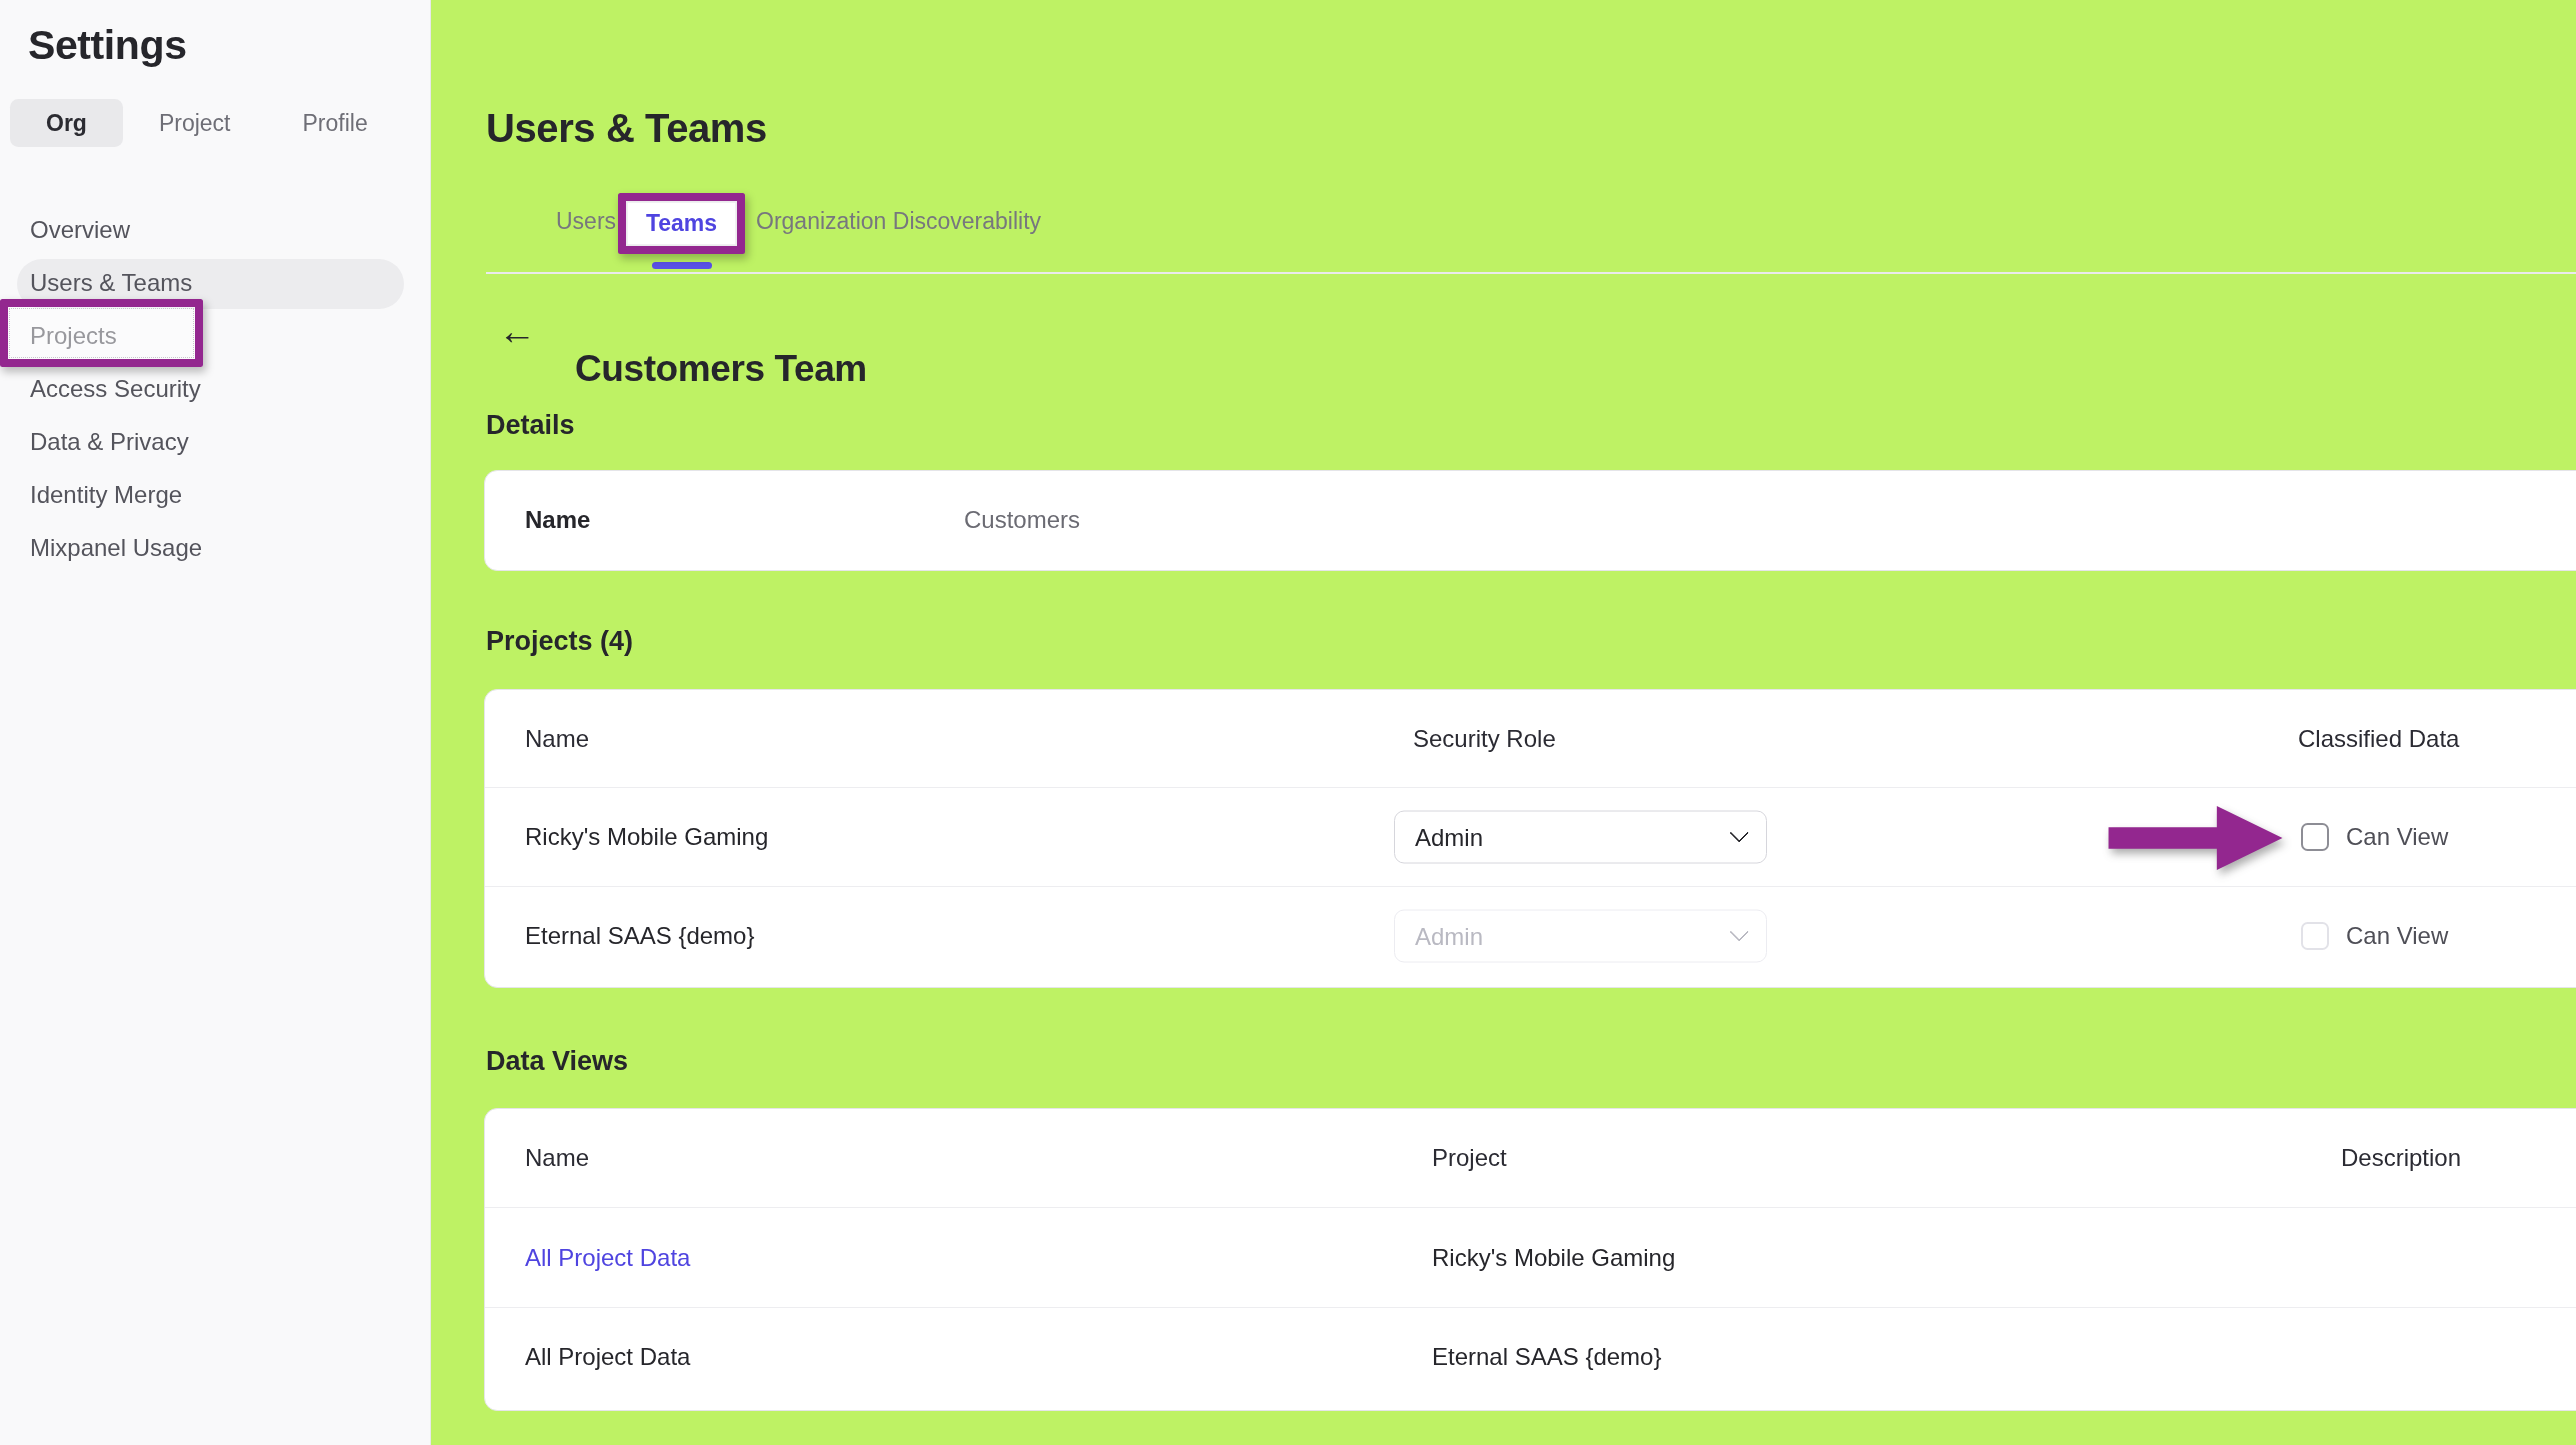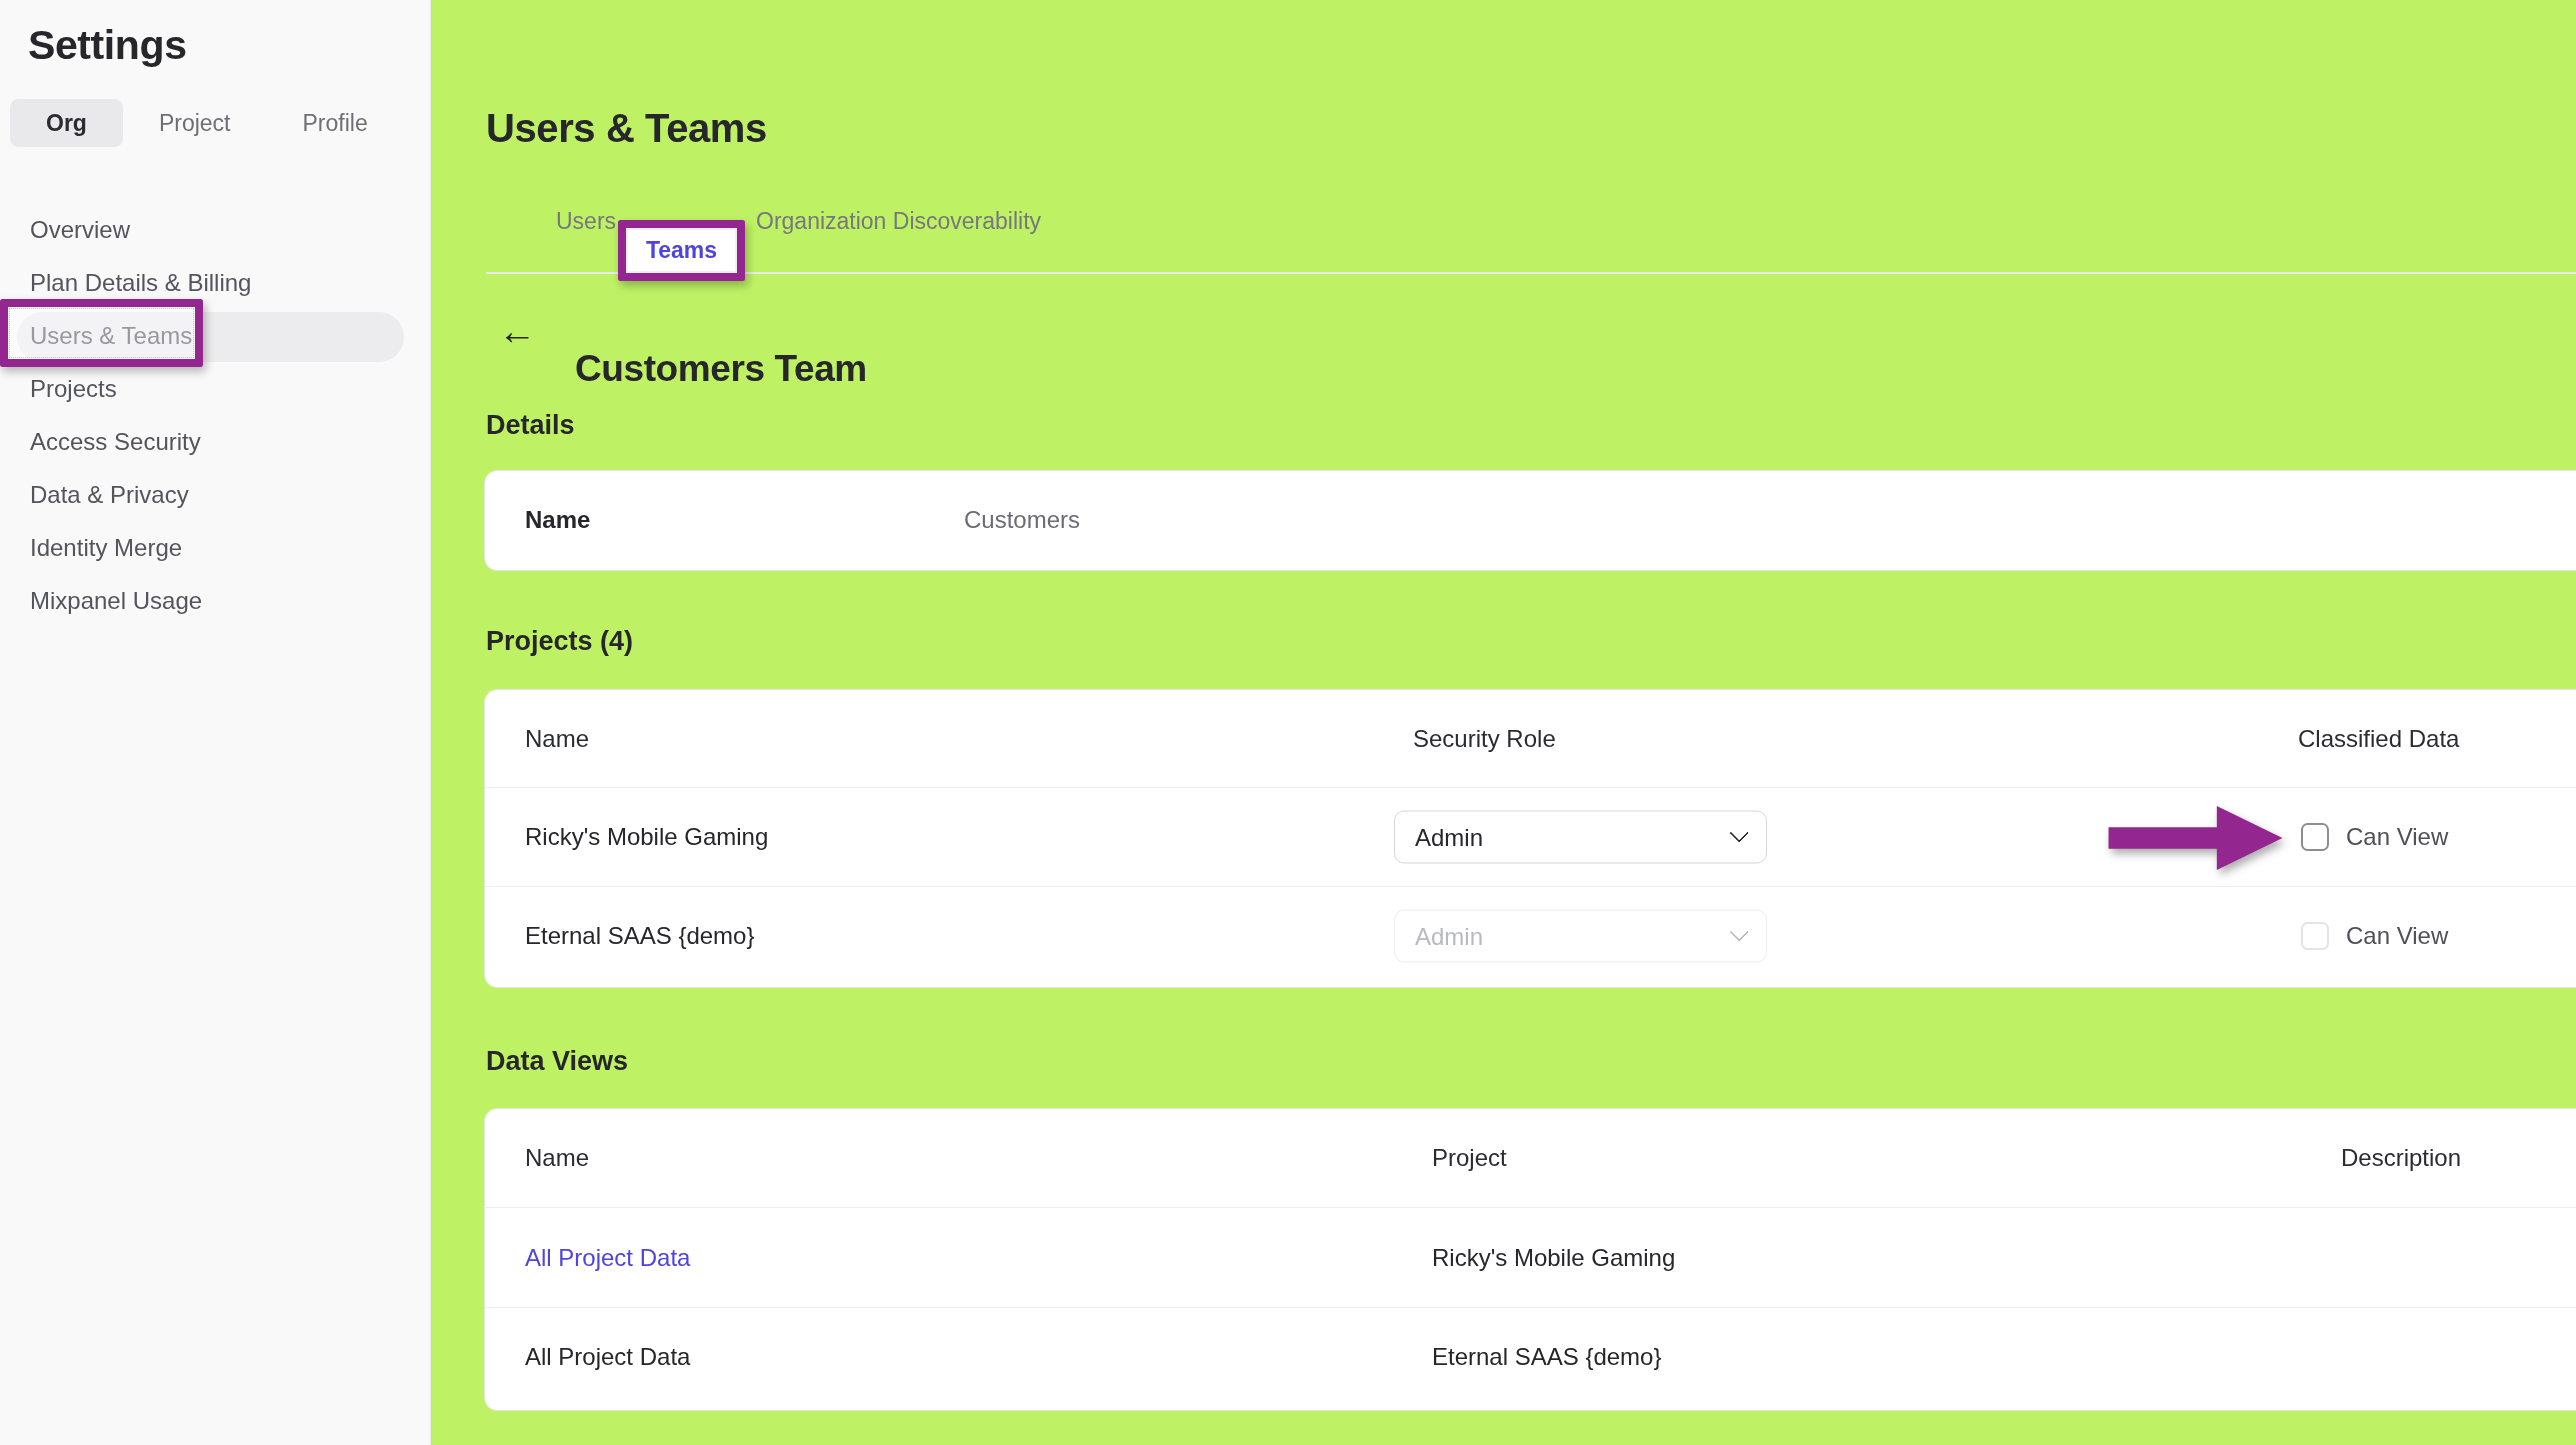--- a/index.html
+++ b/index.html
@@ -26,21 +26,21 @@
   .ann-box-sidebar::after{content:"";position:absolute;inset:0.8px;border:1.7px dotted #c8c8cb;}
   
   .main-title{position:absolute;left:486px;top:79px;font-size:40px;font-weight:700;letter-spacing:-0.4px;color:#26262b;}
   .tab{position:absolute;top:208px;font-size:23px;color:#77777e;font-weight:400;cursor:pointer;white-space:nowrap;}
   .tab-users{left:556px;}
   .tab-orgdisc{left:756px;}
   .ann-box-teams{
     position:absolute;left:618px;top:193px;width:127px;height:61px;box-sizing:border-box;
     border:8.3px solid #93278f;border-radius:2.5px;background:#ffffff;
     box-shadow:2.5px 4.1px 8.3px rgba(0,0,0,0.25);box-shadow:2.5px 4.1px 8.3px rgba(0,0,0,0.25), inset 0 0 0 1.7px #ececee;
-    display:flex;align-items:center;justify-content:center;z-index:2;margin-top:27px;
+    display:flex;align-items:center;justify-content:center;z-index:2;
   }
   .tab-teams-label{font-size:23px;font-weight:700;color:#4f44e0;cursor:pointer;}
   .tab-underline{position:absolute;left:652px;top:262px;width:60px;height:7.4px;border-radius:4.1px;background:#5a51e8;}
   .tabs-divider{position:absolute;left:486px;top:272px;width:2090px;height:1.7px;background:#eaeaed;}
   .back-arrow{position:absolute;left:498px;top:312px;font-size:38px;line-height:38px;color:#26262b;cursor:pointer;}
   .team-title{position:absolute;left:575px;top:317px;font-size:37px;font-weight:700;letter-spacing:-0.4px;color:#26262b;}
   .section-heading{position:absolute;left:486px;font-size:27px;font-weight:700;color:#26262b;}
   #details-heading{top:410px;}
   #projects-heading{top:626px;}
   #dataviews-heading{top:1046px;}
@@ -93,21 +93,20 @@
     <div class="settings-title">Settings</div>
 
     <div class="scope-tabs">
       <div class="scope-tab active">Org</div>
       <div class="scope-tab">Project</div>
       <div class="scope-tab">Profile</div>
     </div>
 
     <nav class="nav">
       <div class="nav-item"><span class="nav-label">Overview</span></div>
-      <div class="nav-item"><span class="nav-label">Plan Details &amp; Billing</span></div>
       <div class="nav-item selected"><span class="nav-label">Users &amp; Teams</span></div>
       <div class="nav-item"><span class="nav-label">Projects</span></div>
       <div class="nav-item"><span class="nav-label">Access Security</span></div>
       <div class="nav-item"><span class="nav-label">Data &amp; Privacy</span></div>
       <div class="nav-item"><span class="nav-label">Identity Merge</span></div>
       <div class="nav-item"><span class="nav-label">Mixpanel Usage</span></div>
     </nav>
 
     <div class="ann-box-sidebar"></div>
   </aside>

